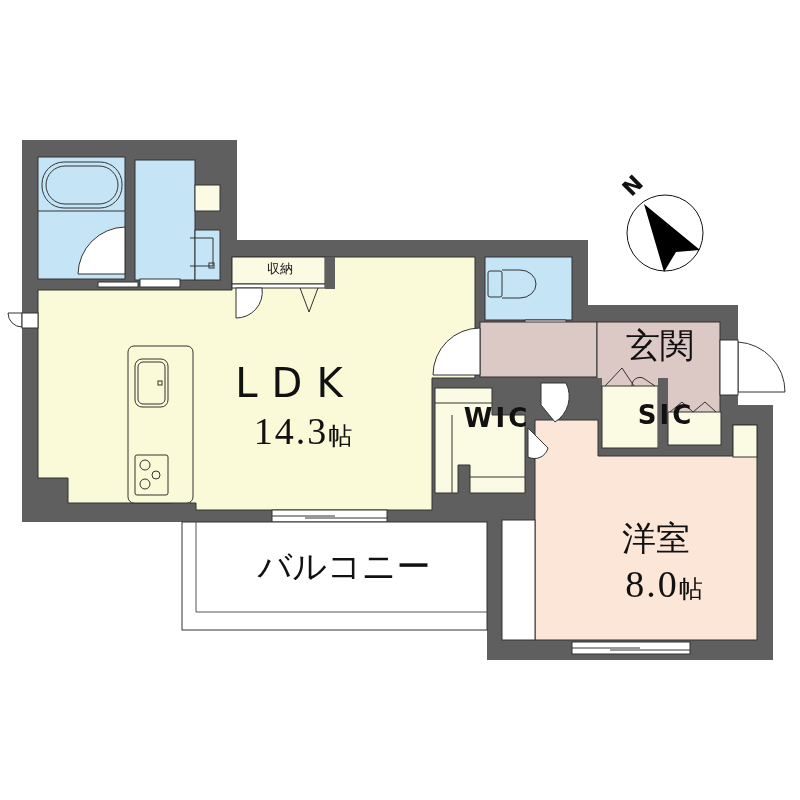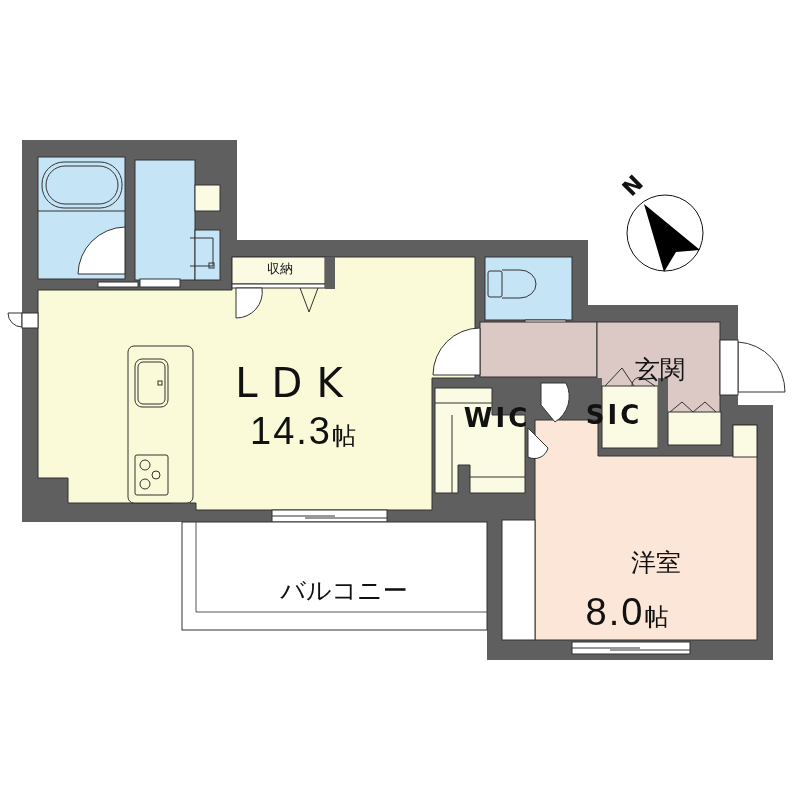--- a/index.html
+++ b/index.html
@@ -1,22 +1,22 @@
 <!DOCTYPE html>
 <html><head>
   <meta charset="utf-8">
   <style>
     html, body { margin: 0; padding: 0; background: #ffffff; }
     body { width: 800px; height: 800px; overflow: hidden; position: relative; font-family: "DejaVu Sans", sans-serif; }
     #plan { position: absolute; left: 0; top: 0; width: 800px; height: 800px; }
     .lbl { position: absolute; color: #111; white-space: nowrap; text-align: center; transform: translate(-50%, -50%); line-height: 1; }
     .lbl-big { font-family: "DejaVu Sans", sans-serif; font-size: 40px; letter-spacing: 14px; }
-    .lbl-num { font-family: Liberation Sans, sans-serif; font-size: 38px; letter-spacing: 2px; }
+    .lbl-num { font-family: Liberation Serif, serif; font-size: 38px; letter-spacing: 2px; }
     .lbl-num small { font-size: 24px; letter-spacing: 0; }
-    .lbl-mid { font-size: 25px; margin-top: 24px; }
+    .lbl-mid { font-size: 34px; }
     .lbl-sm { font-size: 26px; font-weight: bold; letter-spacing: 3px; }
     .lbl-tiny { font-size: 13px; }
   </style>
 </head>
 <body>
 
 <svg id="plan" viewBox="0 0 800 800" xmlns="http://www.w3.org/2000/svg">
 
   <g fill="#5f5f5f">
 
@@ -122,23 +122,23 @@
     <path d="M644 204 L700 250 L676 252 L664 272 Z" fill="#000"></path>
   </g>
 </svg>
 
 <div class="lbl lbl-big" style="left:296px; top:383px;">LDK</div>
 <div class="lbl lbl-num" style="left:303px; top:431px;">
   <span>14.3</span><small>帖</small>
 </div>
 
 <div class="lbl lbl-mid" style="left:660px; top:345px;">玄関</div>
-<div class="lbl lbl-sm" style="left:614px; top:415px;">SIC</div>
+<div class="lbl lbl-sm" style="left:666px; top:415px;">SIC</div>
 <div class="lbl lbl-sm" style="left:497px; top:418px;">WIC</div>
 <div class="lbl lbl-tiny" style="left:280px; top:268px;text-align:right;">収納</div>
 <div class="lbl lbl-mid" style="left:344px; top:566px;">バルコニー</div>
 
 <div class="lbl lbl-mid" style="left:656px; top:538px;">洋室</div>
-<div class="lbl lbl-num" style="left:627px; top:584px;margin-top:28px;">
+<div class="lbl lbl-num" style="left:664px; top:584px;">
   <span>8.0</span><small>帖</small>
 </div>
 
 <div class="lbl" style="left:633px; top:186px; font-size:22px; font-weight:bold; transform: translate(-50%,-50%) rotate(-45deg);">N</div>
 
 </body></html>

